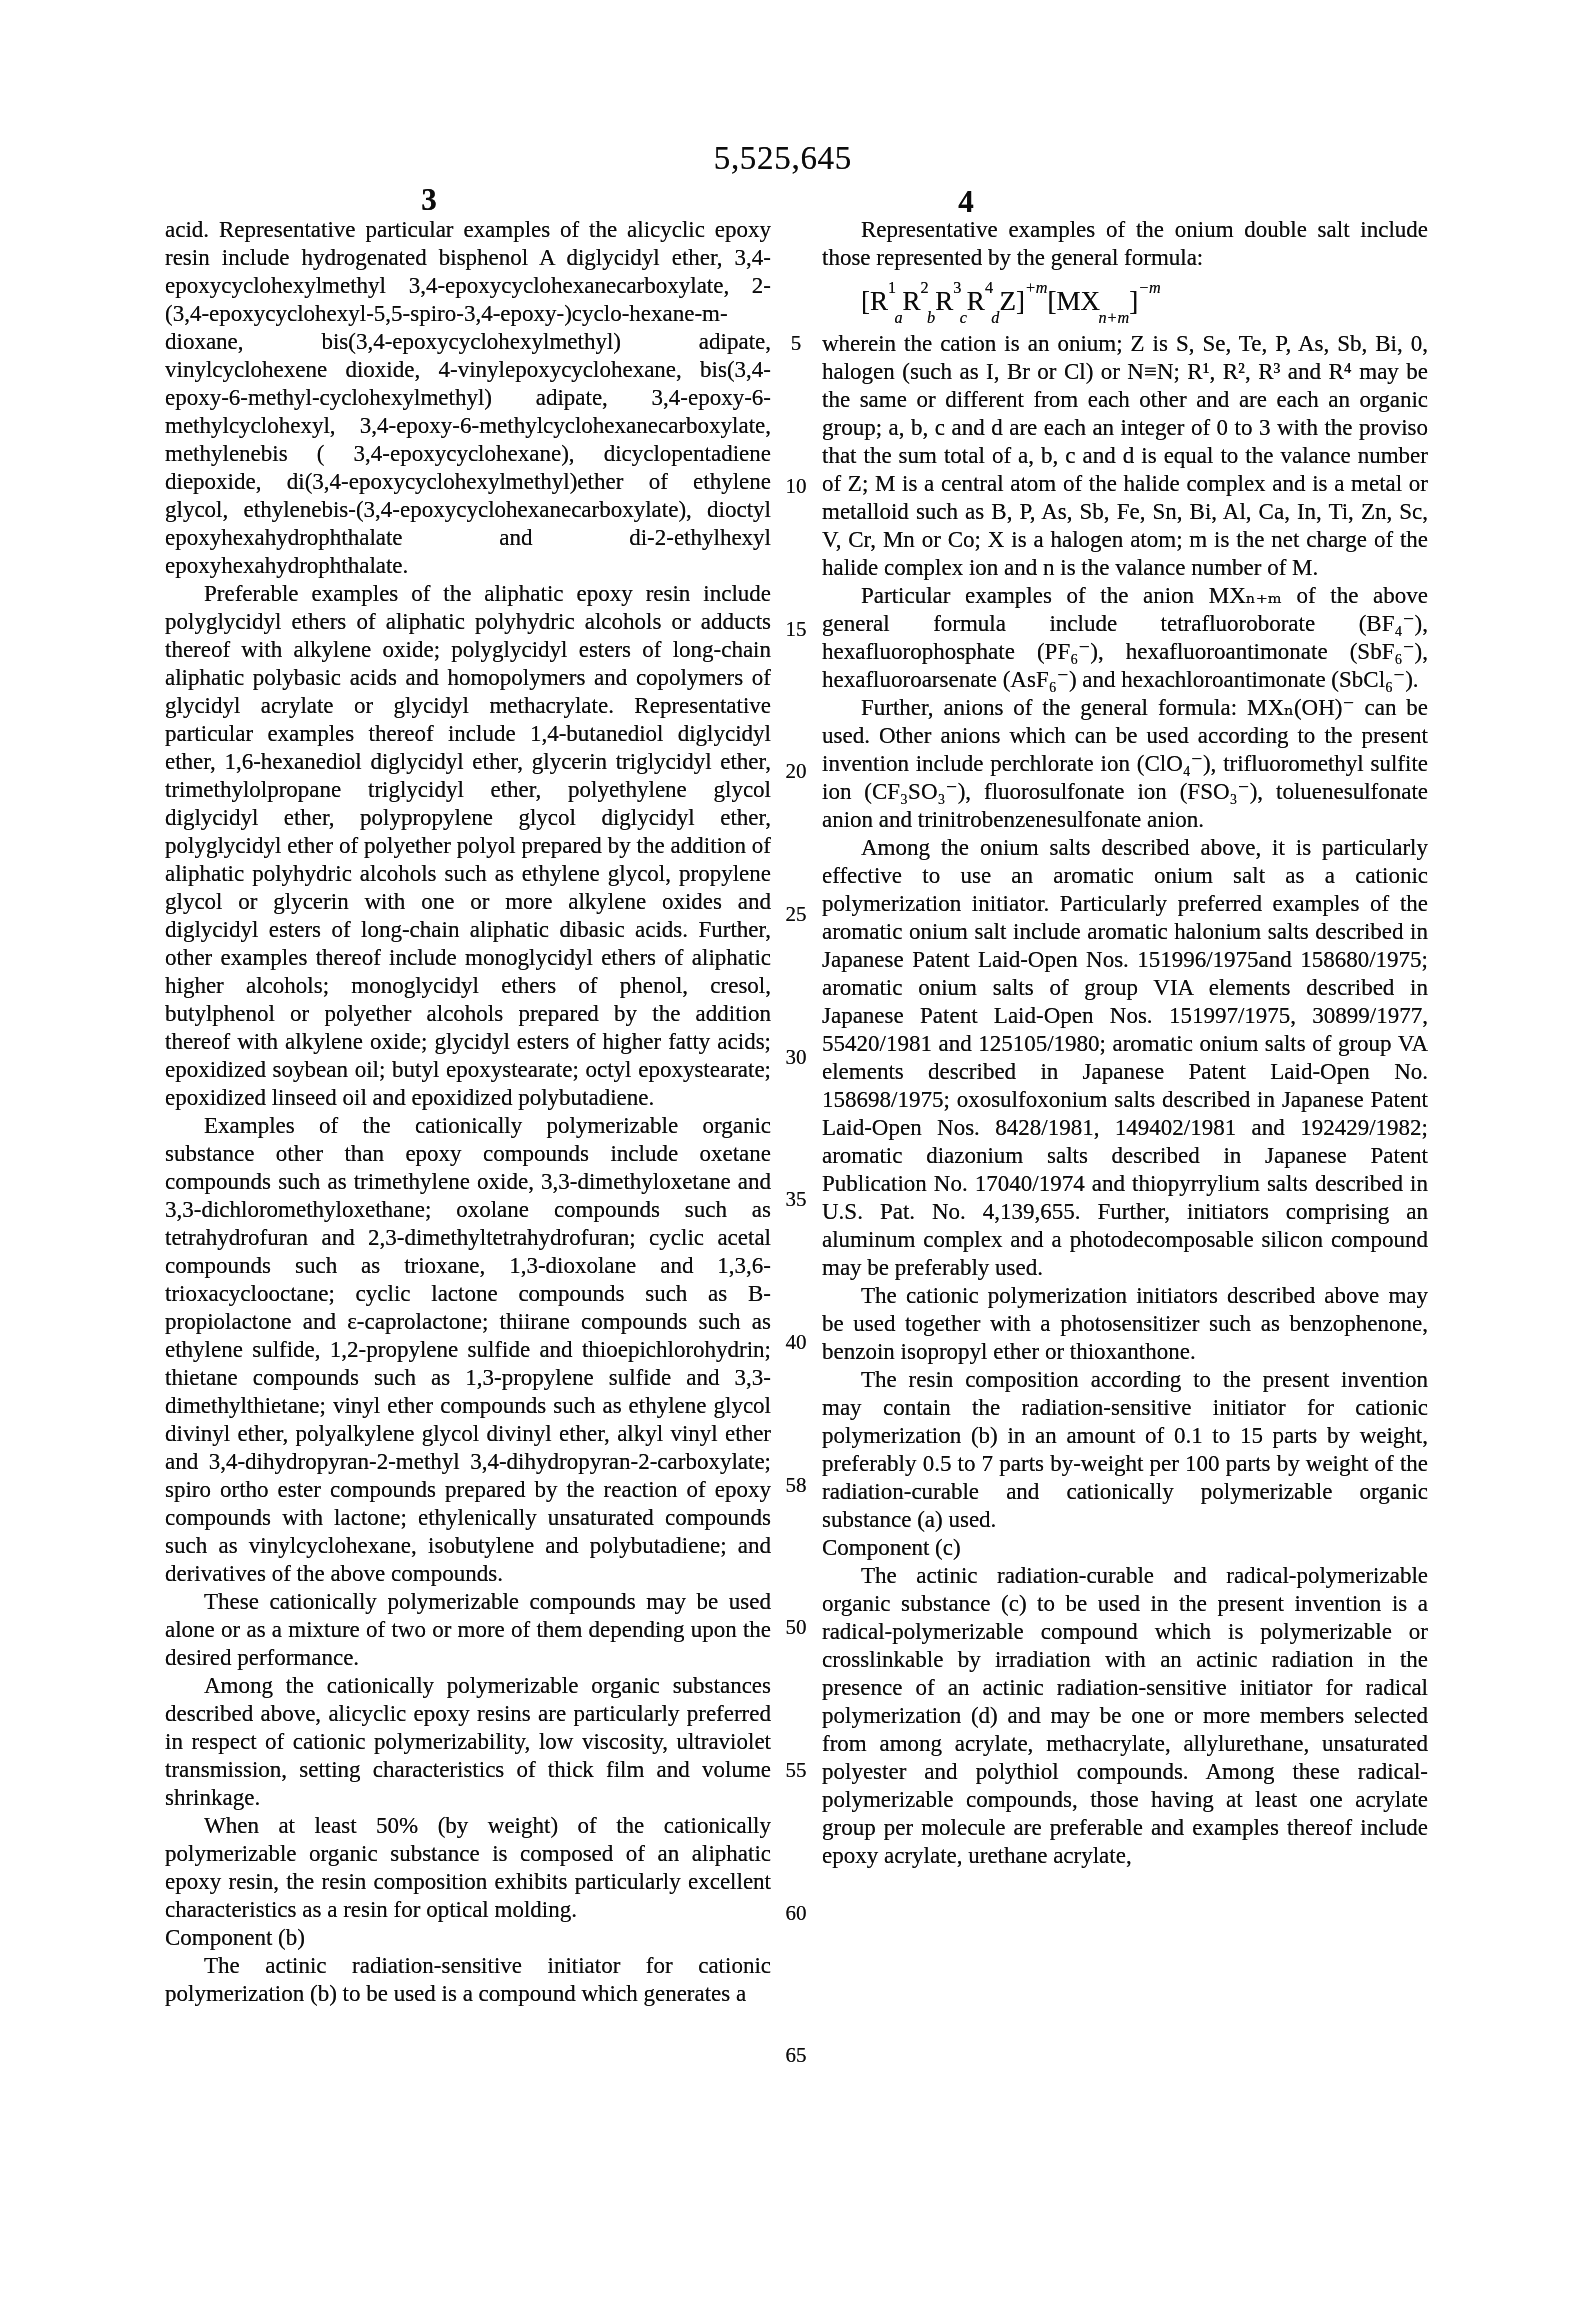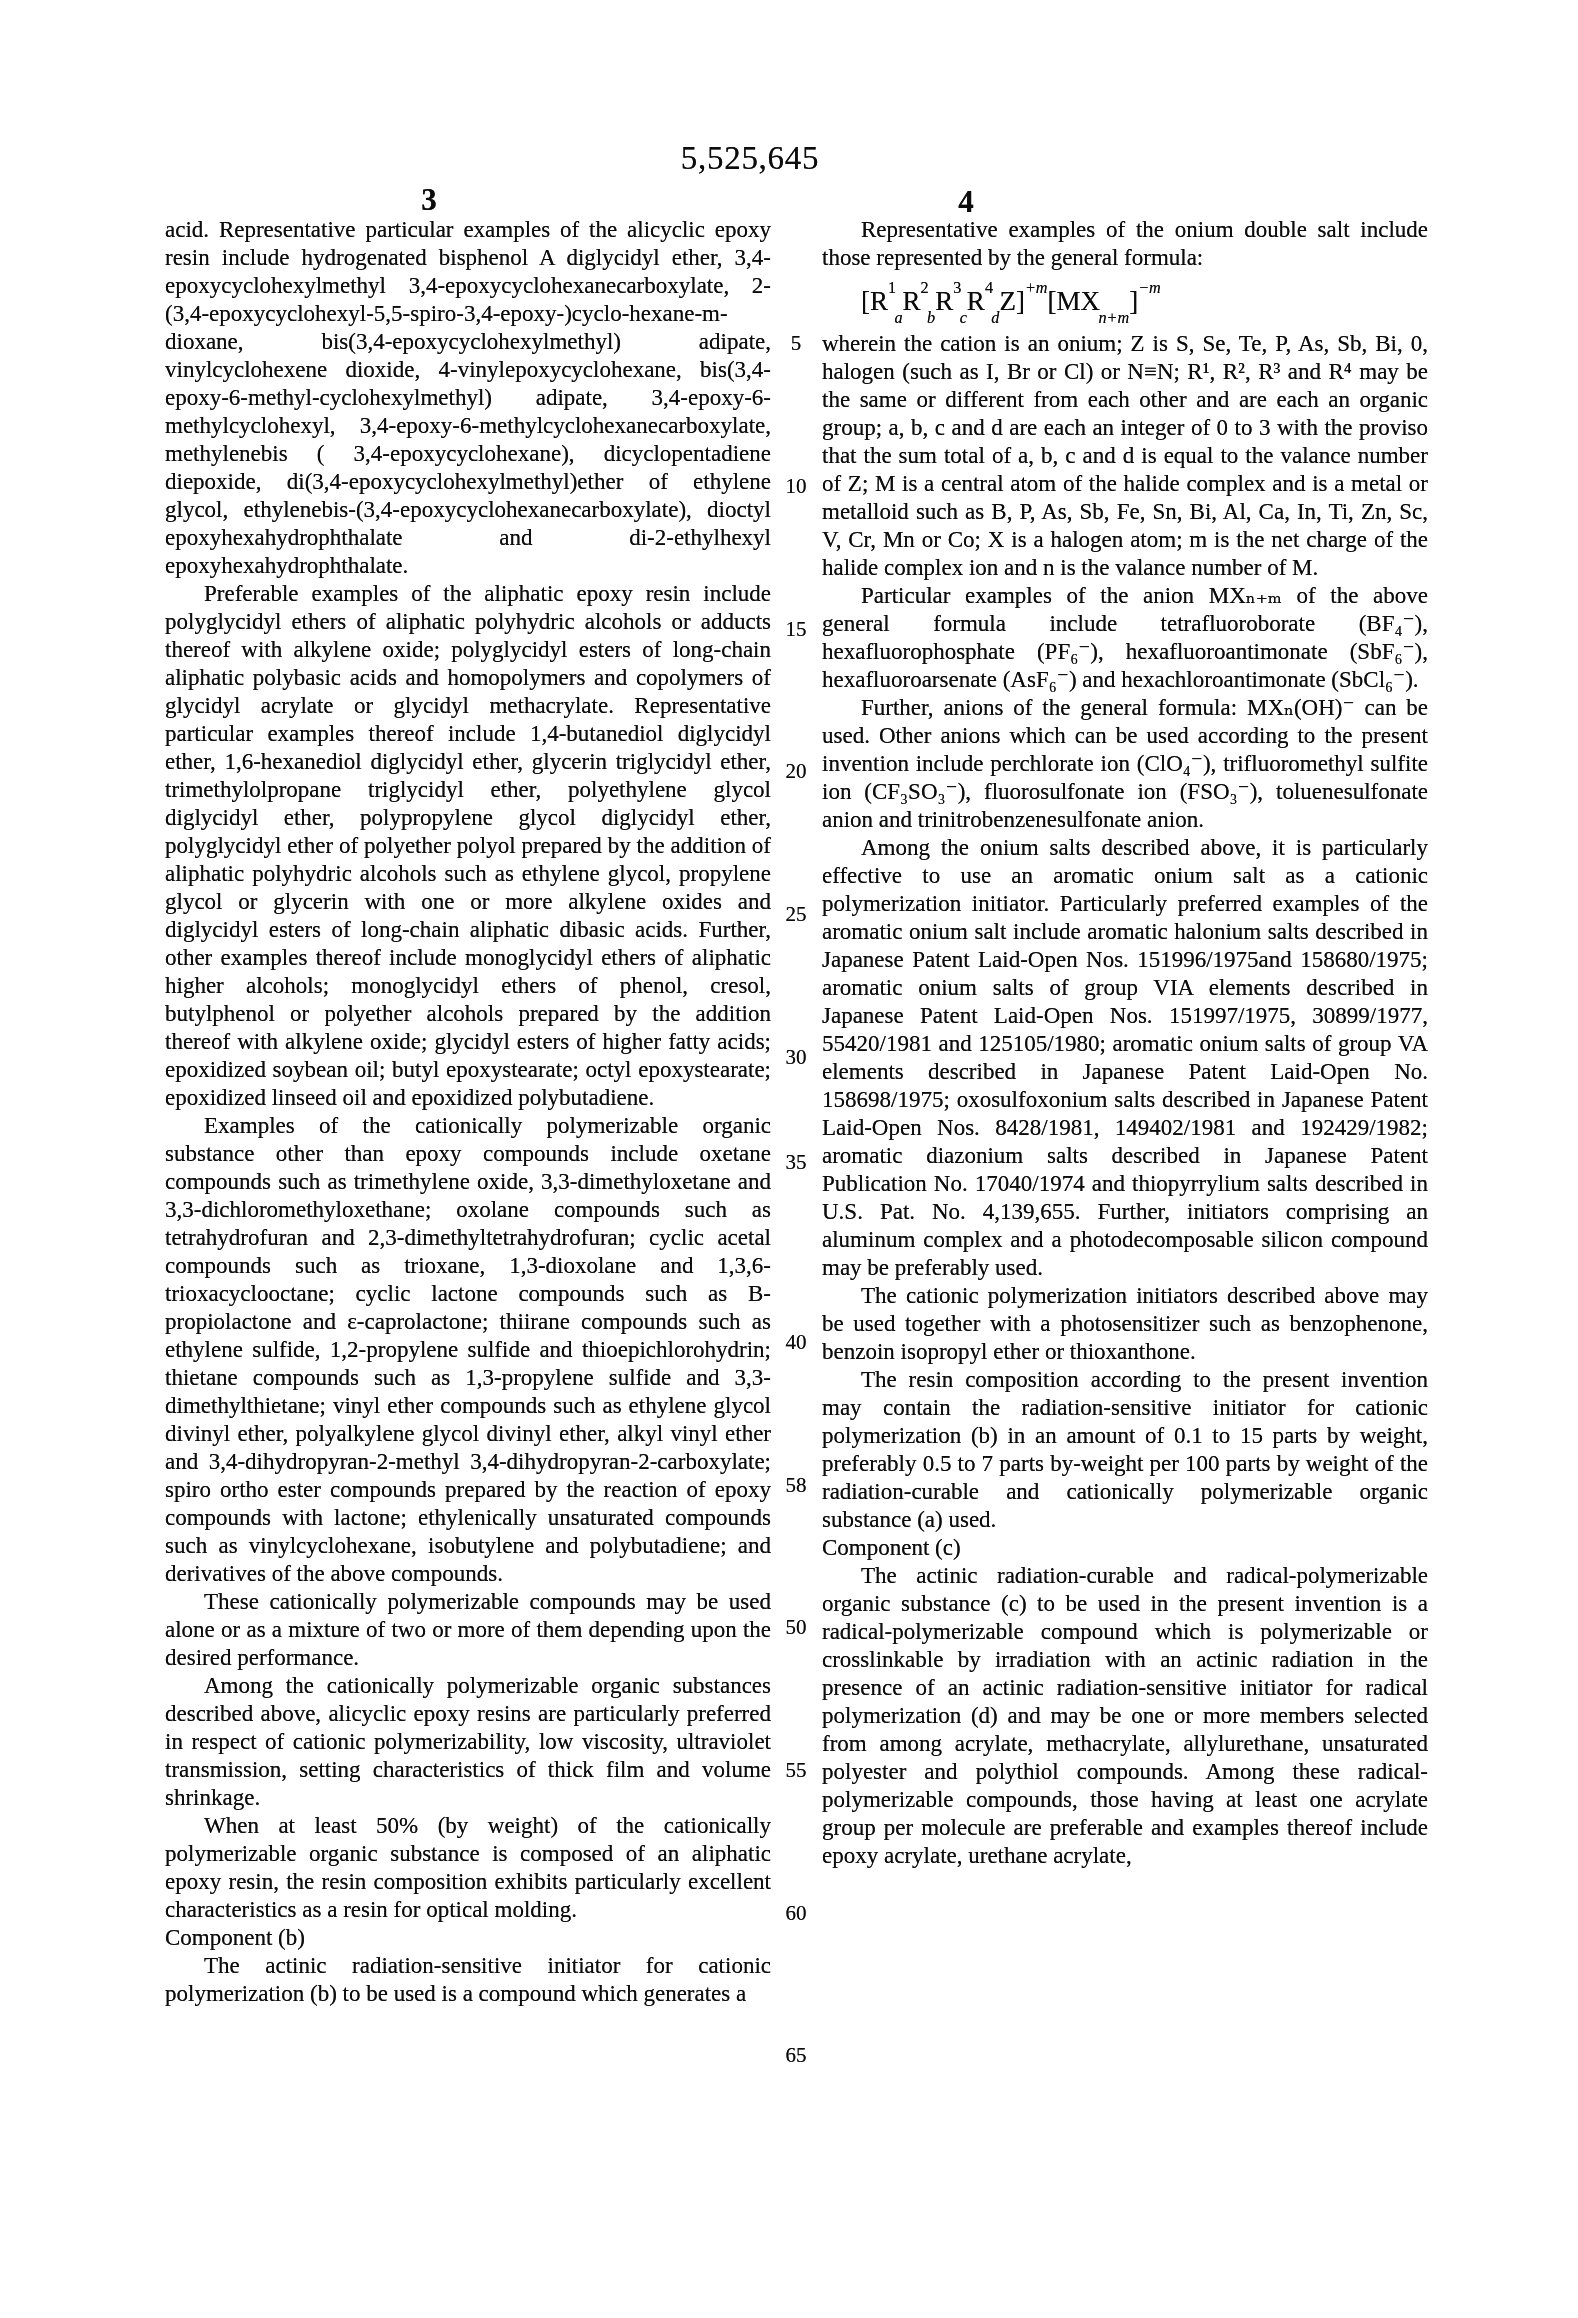--- a/index.html
+++ b/index.html
@@ -18,21 +18,21 @@
     overflow: hidden;
   }
   .ink {
     text-shadow: 0 0 0.4px rgba(0,0,0,0.7);
   }
   #patent-number {
     position: absolute;
     left: 648px;
     top: 140px;
     width: 204px;
-    text-align: center;
+    text-align: right;
     font-size: 33px;
     letter-spacing: 0.7px;
     white-space: nowrap;
   }
   .colnum {
     position: absolute;
     font-size: 31px;
     font-weight: 700;
     width: 136px;
     text-align: center;
@@ -101,21 +101,21 @@
 
   <div id="col4-number" class="colnum ink">4</div>
 
   <div id="gutter">
       <div class="gutter-num ink" style="top: 329px;">5</div>
       <div class="gutter-num ink" style="top: 472px;">10</div>
       <div class="gutter-num ink" style="top: 615px;">15</div>
       <div class="gutter-num ink" style="top: 757px;">20</div>
       <div class="gutter-num ink" style="top: 900px;">25</div>
       <div class="gutter-num ink" style="top: 1043px;">30</div>
-      <div class="gutter-num ink" style="top: 1148px; font-family: Liberation Serif, serif;">35</div>
+      <div class="gutter-num ink" style="top: 1185px; font-family: Liberation Serif, serif;">35</div>
       <div class="gutter-num ink" style="top: 1328px;">40</div>
       <div class="gutter-num ink" style="top: 1471px;">58</div>
       <div class="gutter-num ink" style="top: 1613px;">50</div>
       <div class="gutter-num ink" style="top: 1756px;">55</div>
       <div class="gutter-num ink" style="top: 1899px;">60</div>
       <div class="gutter-num ink" style="top: 2041px;">65</div>
     </div>
 
   <div id="left-column" class="column ink">
       <p class="para">acid. Representative particular examples of the alicyclic epoxy resin include hydrogenated bisphenol A diglycidyl ether, 3,4-epoxycyclohexylmethyl 3,4-epoxycyclohexanecarboxylate, 2-(3,4-epoxycyclohexyl-5,5-spiro-3,4-epoxy-)cyclo-hexane-m-dioxane, bis(3,4-epoxycyclohexylmethyl) adipate, vinylcyclohexene dioxide, 4-vinylepoxycyclohexane, bis(3,4-epoxy-6-methyl-cyclohexylmethyl) adipate, 3,4-epoxy-6-methylcyclohexyl, 3,4-epoxy-6-methylcyclohexanecarboxylate, methylenebis ( 3,4-epoxycyclohexane), dicyclopentadiene diepoxide, di(3,4-epoxycyclohexylmethyl)ether of ethylene glycol, ethylenebis-(3,4-epoxycyclohexanecarboxylate), dioctyl epoxyhexahydrophthalate and di-2-ethylhexyl epoxyhexahydrophthalate.</p>

